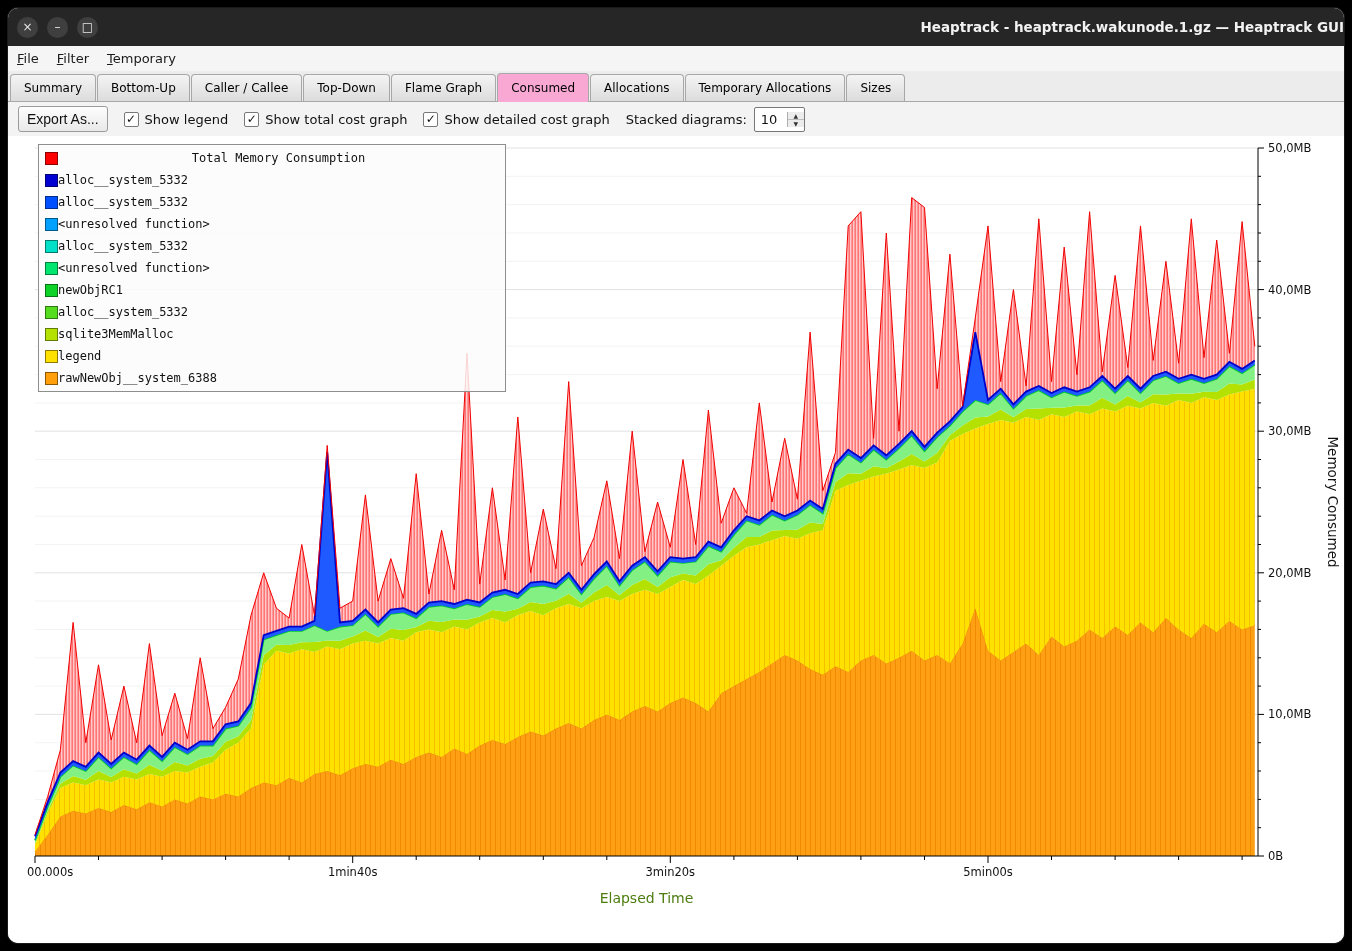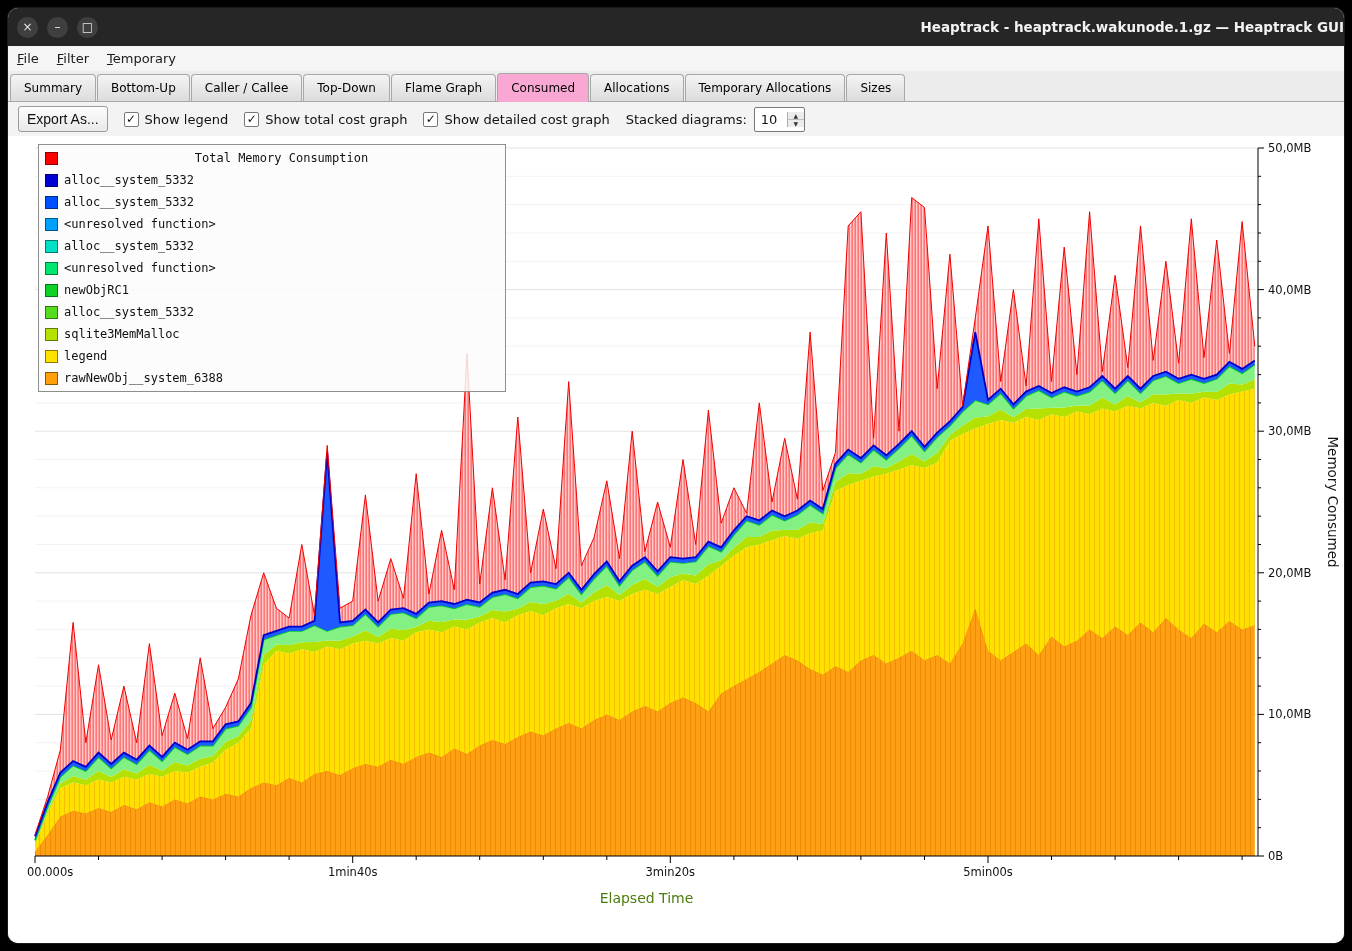--- a/index.html
+++ b/index.html
@@ -39,21 +39,21 @@
   .spin-val{width:26px;display:flex;align-items:center;padding-left:6px;font-size:13px;}
   .spin-btns{display:flex;flex-direction:column;border-left:1px solid #adadad;width:16px;}
   .spin-up,.spin-down{flex:1;display:flex;align-items:center;justify-content:center;font-size:6px;
     color:#333;background:#ececec;}
   .spin-up{border-bottom:1px solid #bdbdbd;}
   
   .chart-wrap{position:relative;background:#fff;height:807px;}
   .legend{position:absolute;left:30px;top:8px;width:468px;box-sizing:border-box;
     background:rgba(251,251,251,0.84);border:1px solid #8e8e8e;padding:2px 6px;
     font-family:"DejaVu Sans Mono","Liberation Mono",monospace;font-size:12px;color:#111;}
-  .lg-row{display:flex;align-items:center;height:22px;gap:6px;}
+  .lg-row{display:flex;align-items:center;height:22px;gap:0;}
   .lg-swatch{width:13px;height:13px;border:1px solid rgba(0,0,0,0.45);flex:none;box-sizing:border-box;}
   .lg-title-text{flex:1;text-align:center;}
   .xlabel{position:absolute;left:27px;width:1223px;top:754px;text-align:center;font-size:14px;color:#4d7c0f;}
   .ylabel{position:absolute;right:3px;top:366px;transform:translateY(-50%);writing-mode:vertical-rl;
     font-size:13.5px;color:#111;}
 </style>
 </head>
 <body>
 
 <div class="window">

